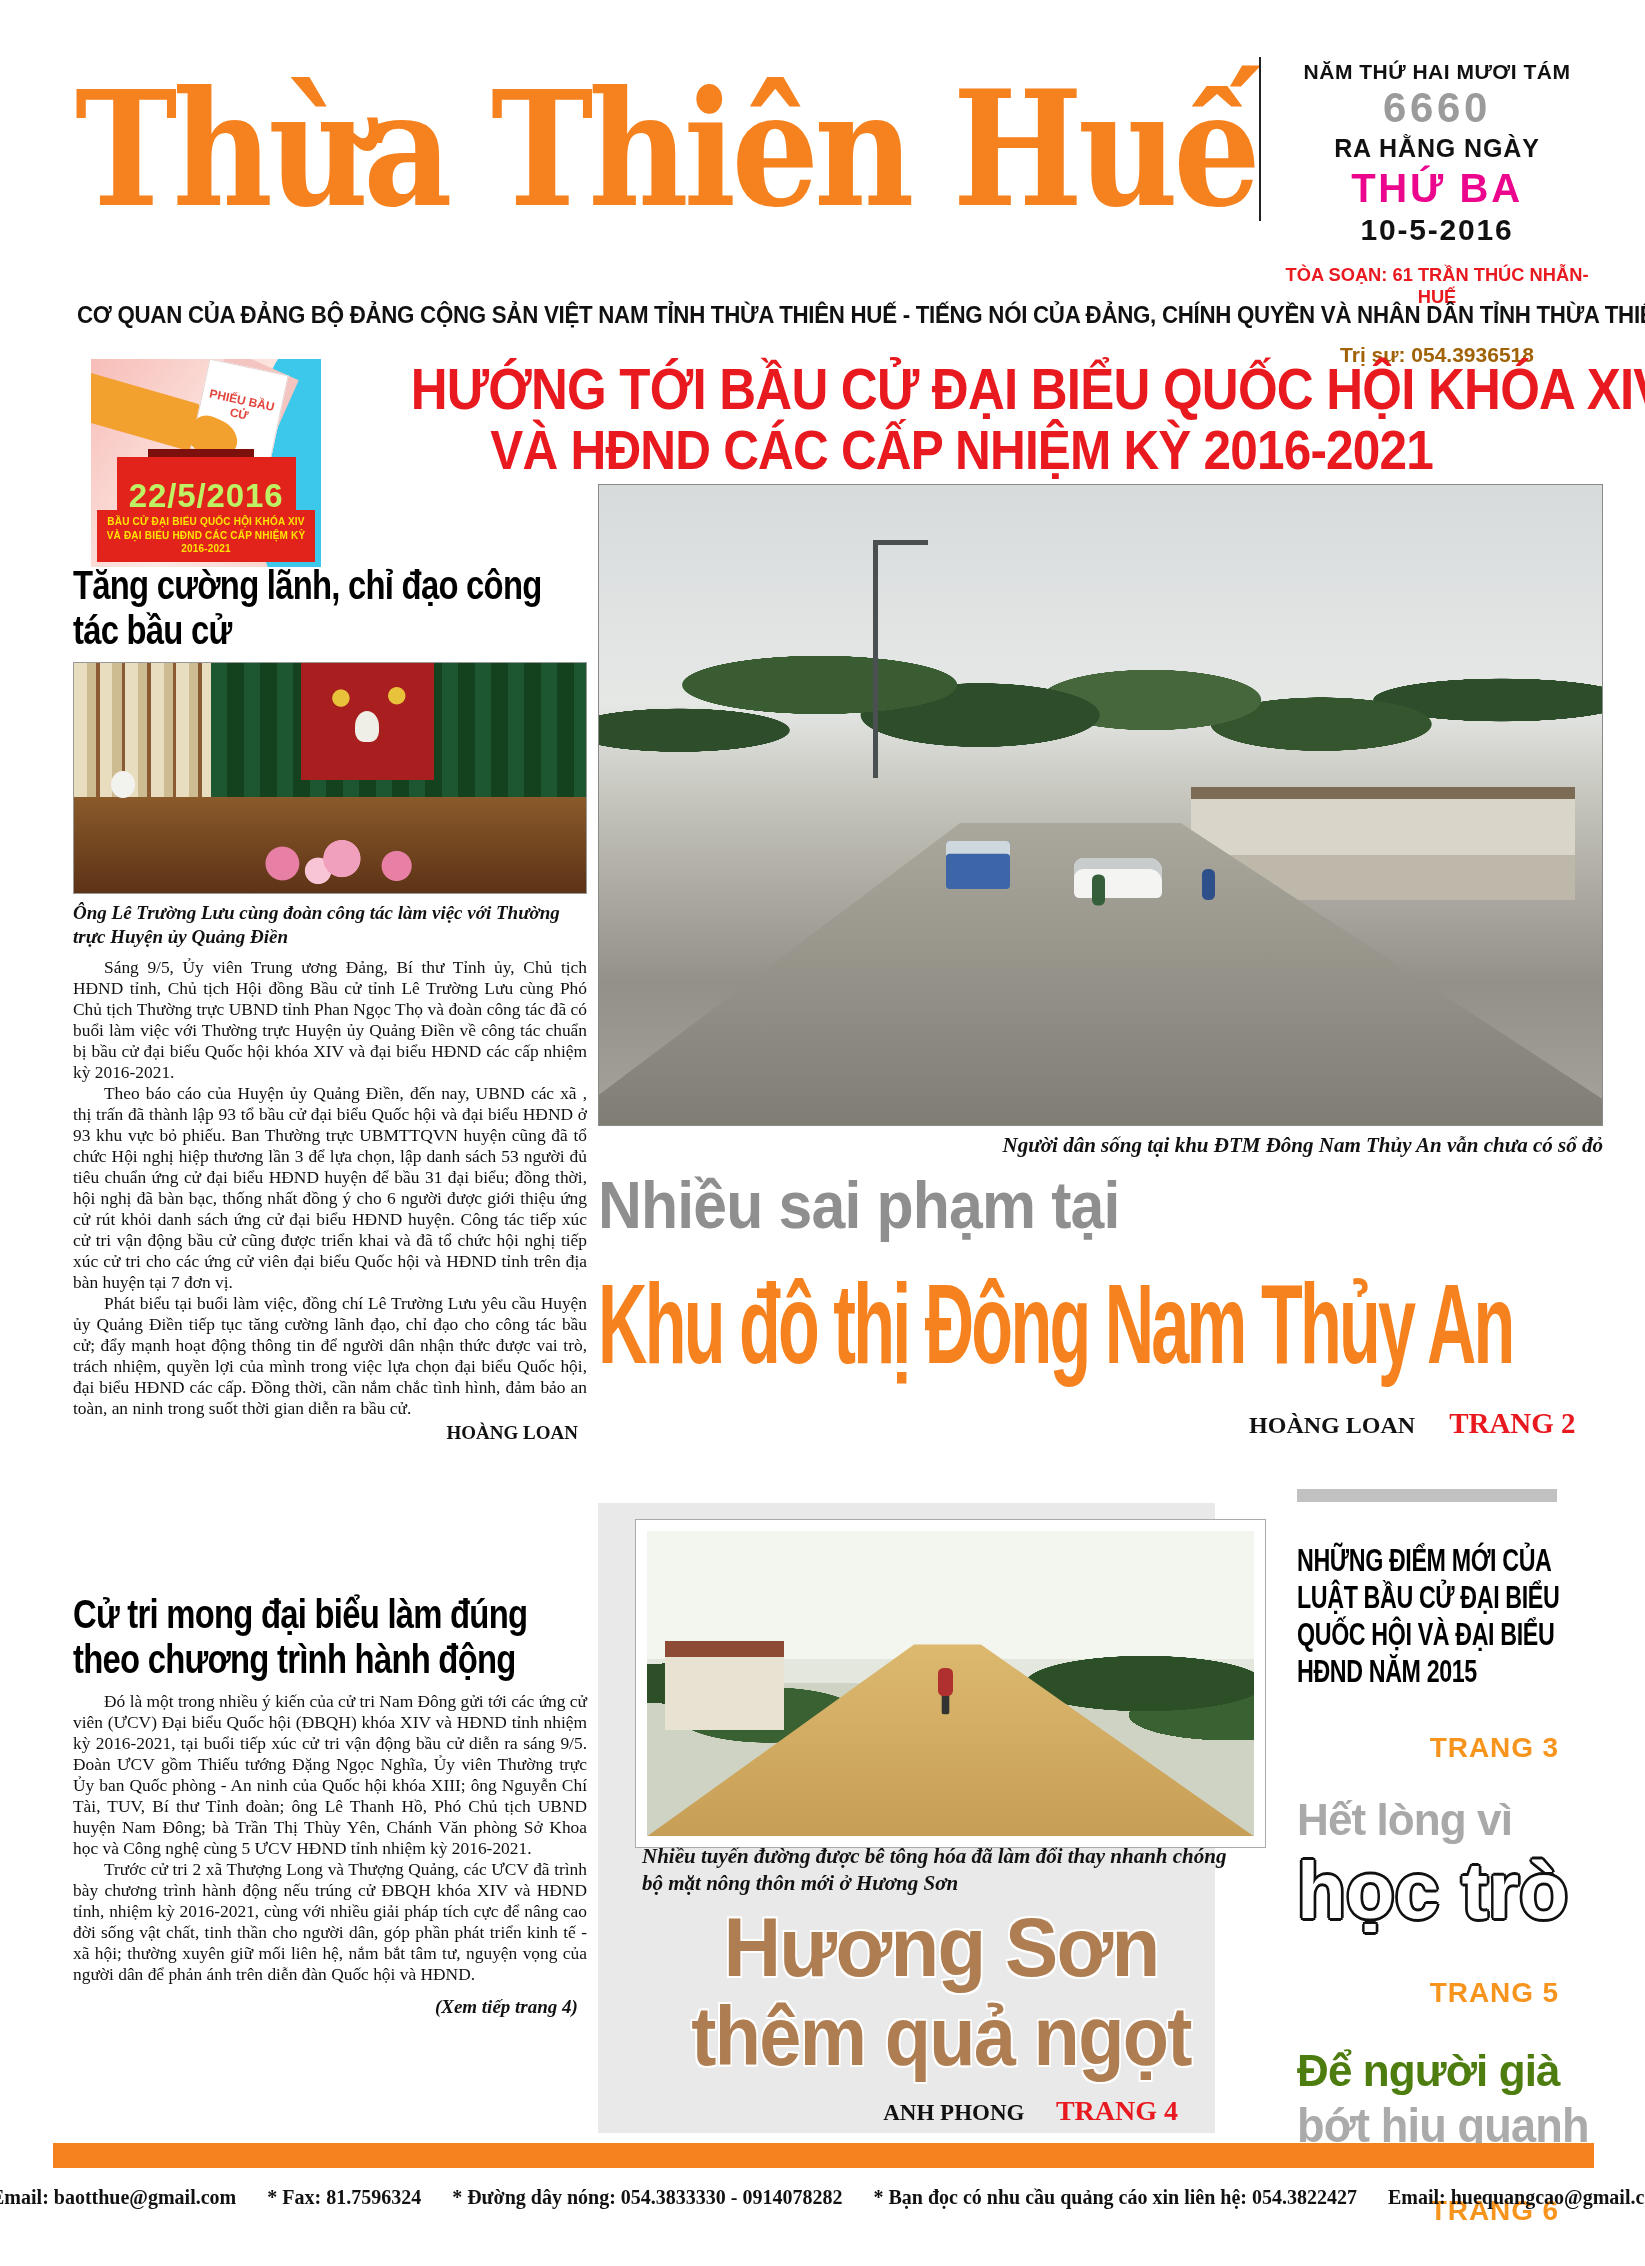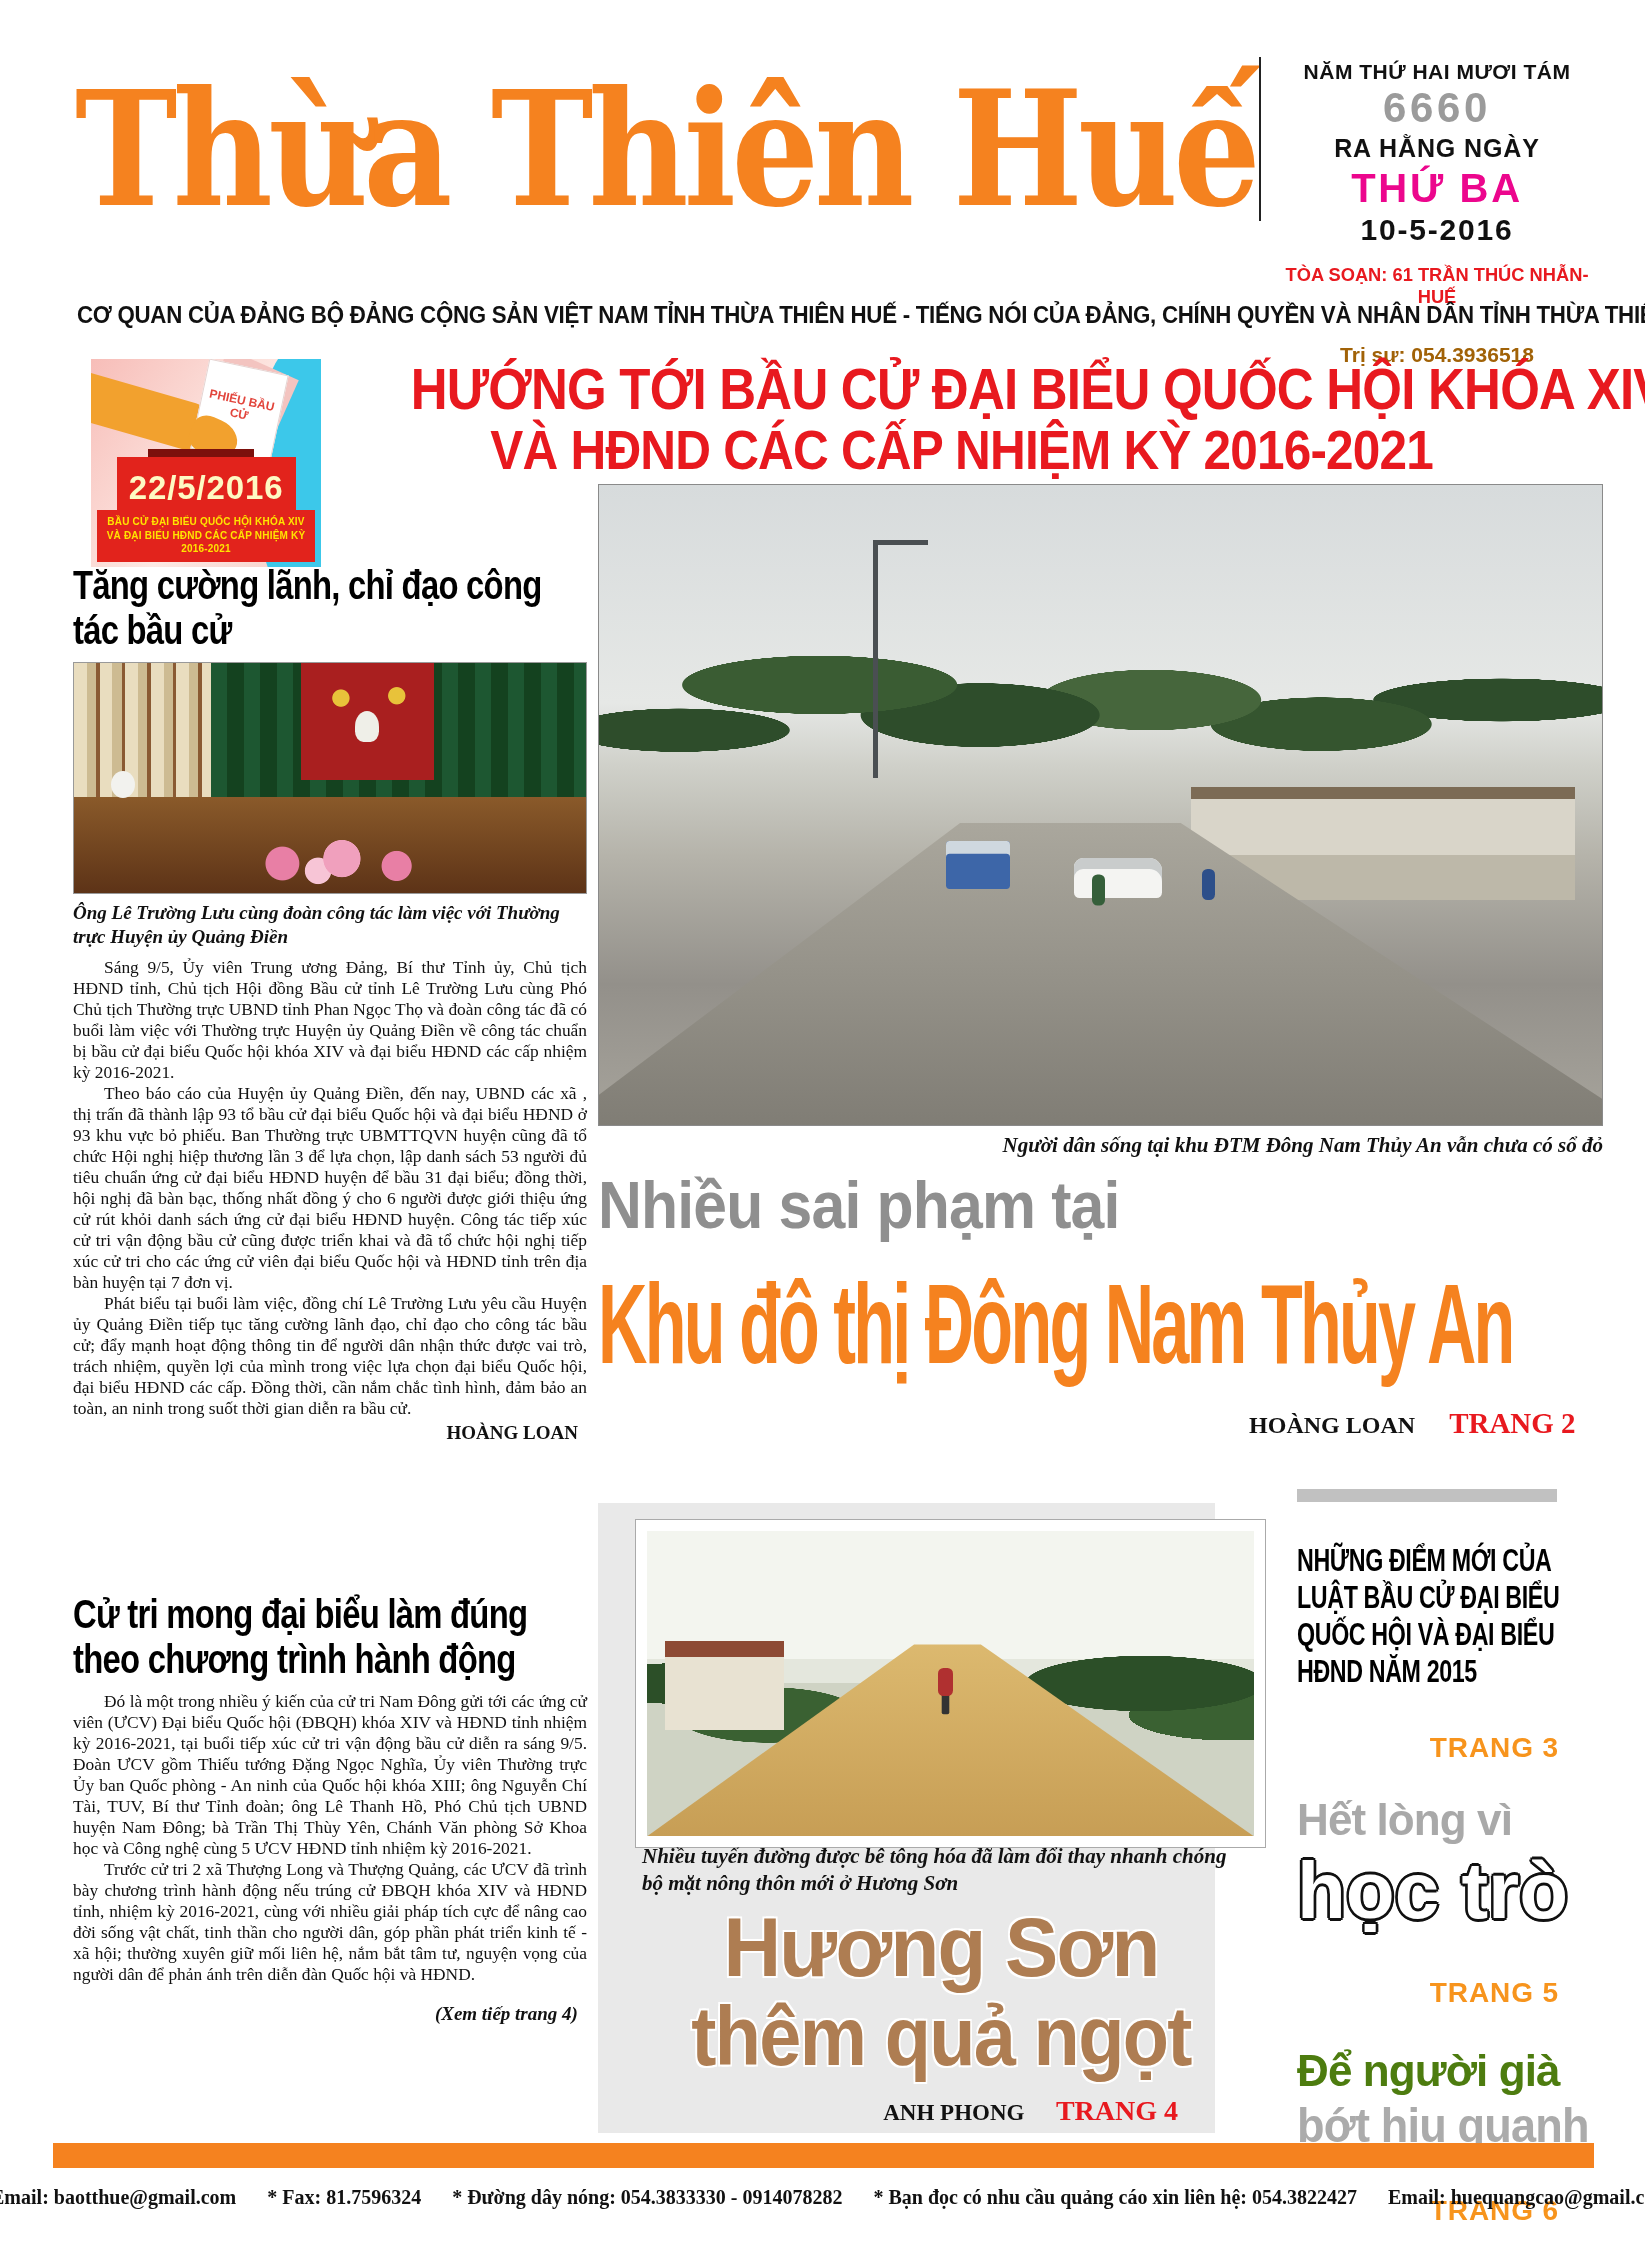--- a/index.html
+++ b/index.html
@@ -40,38 +40,38 @@
   .ballot-card{position:absolute;left:108px;top:7.3px;width:79px;height:90px;background:#fff;
     border:0.9px solid #e5d4d2;transform:rotate(12deg);text-align:center;}
   .ballot-card-label{margin-top:25.6px;font-size:12px;line-height:14.6px;font-weight:bold;color:#e2453c;}
   .ballot-arm{position:absolute;left:-12.8px;top:31px;width:137px;height:48px;background:#f2a12e;
     border-radius:0 27.4px 27.4px 0;transform:rotate(16deg);}
   .ballot-hand{position:absolute;left:99px;top:60px;width:48px;height:37px;background:#f2a12e;
     border-radius:40% 60% 60% 40%;transform:rotate(24deg);}
   .ballot-slot{position:absolute;left:57px;top:90px;width:106px;height:8.2px;background:#7c100c;}
   .ballot-box{position:absolute;left:25.6px;top:98px;width:179px;height:64px;background:#e2231c;
     text-align:center;}
-  .ballot-date{font-size:33px;font-weight:bold;color:#fef9c3;line-height:62px;letter-spacing:0.9px;}
+  .ballot-date{font-size:33px;font-weight:bold;color:#bef264;line-height:62px;letter-spacing:0.9px;margin-top:8px;}
   .ballot-strip{position:absolute;left:6.4px;right:6.4px;bottom:5.5px;background:#e2231c;
     text-align:center;padding:4.6px 1.8px 5.5px;}
   .ballot-strip-l{font-size:10px;line-height:13.7px;font-weight:bold;color:#ffe400;letter-spacing:0.2px;}
 
   
   .article1{position:absolute;left:73px;top:563px;width:514px;}
   .article2{position:absolute;left:73px;top:1592px;width:514px;}
   .headline-black{display:block;width:630px;transform:scaleX(.82);transform-origin:0 0;
     font-size:40px;line-height:45px;font-weight:bold;letter-spacing:-0.9px;color:#000;margin:0 0 9.1px;}
   .photo-caption{font-family:"Liberation Serif",serif;font-style:italic;font-weight:bold;
     font-size:19px;line-height:24px;margin:7.3px 0 7.3px;}
   .bodytext p{font-family:"Liberation Serif",serif;font-size:17.4px;line-height:21px;
     text-align:justify;text-indent:31px;margin:0;}
   .author-line{font-family:"Liberation Serif",serif;font-weight:bold;font-size:19px;
     text-align:right;padding-right:9.1px;margin-top:3.7px;}
   .continuation{font-family:"Liberation Serif",serif;font-weight:bold;font-style:italic;
-    font-size:19px;text-align:right;padding-right:9.1px;margin-top:18px;}
+    font-size:19px;text-align:right;padding-right:9.1px;margin-top:11px;}
 
   
   .photo1{position:relative;width:512px;height:230px;border:0.9px solid #999;overflow:hidden;
     background:linear-gradient(#20542f,#16391f);}
   .p1-window{position:absolute;left:0;top:0;width:137px;height:142px;
     background:repeating-linear-gradient(90deg,#e9ddbf 0 12.8px,#cdbb92 12.8px 22px,#8a5a33 22px 25.6px);}
   .p1-curtain{position:absolute;left:137px;right:0;top:0;height:142px;
     background:repeating-linear-gradient(90deg,#1d5731 0 16.4px,#14421f 16.4px 33px);}
   .p1-redpanel{position:absolute;left:227px;top:0;width:133px;height:117px;background:#a91f1f;
     background-image:radial-gradient(circle at 30% 30%,#e8c23a 0 8.2px,transparent 9.1px),

